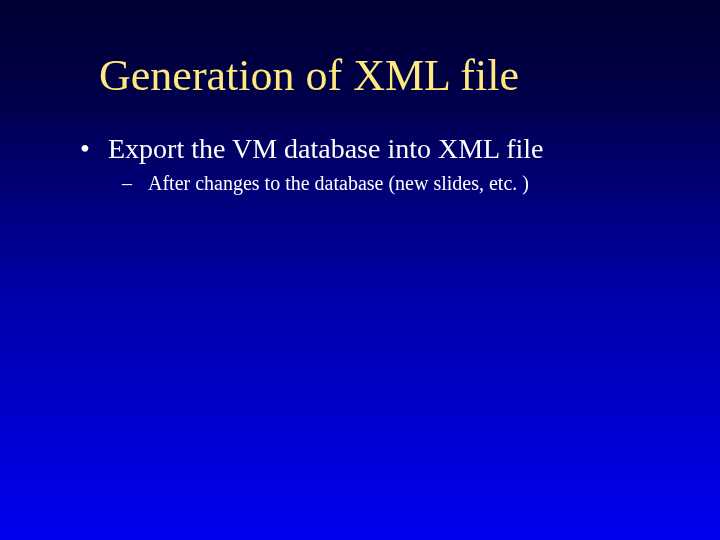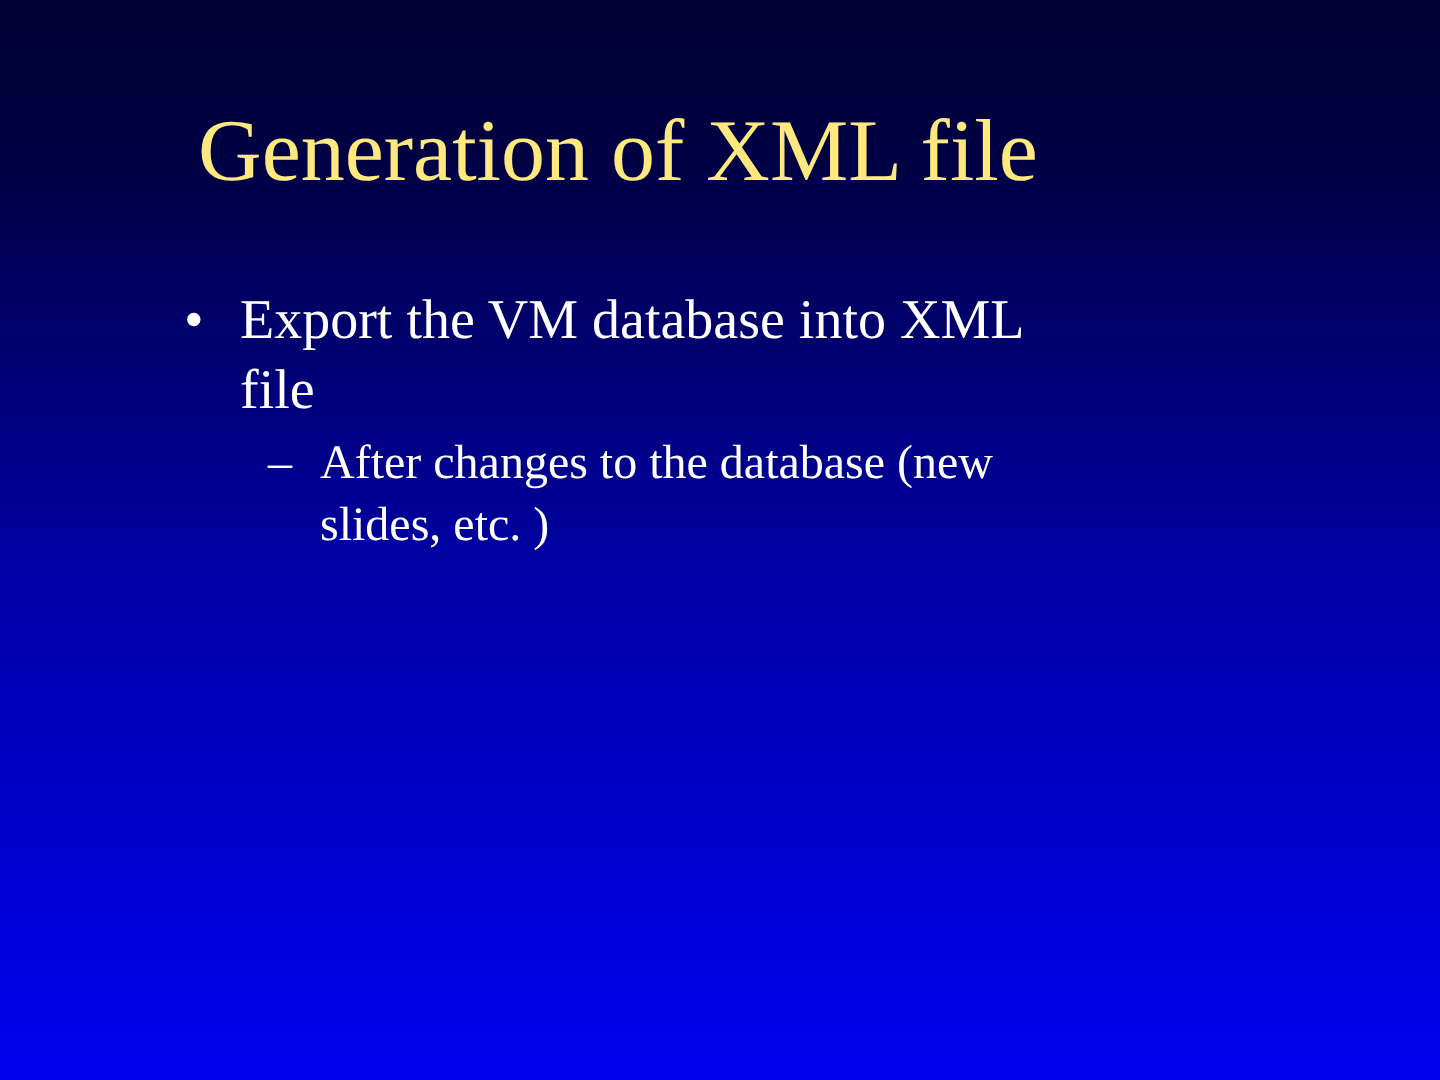--- a/index.html
+++ b/index.html
@@ -31,41 +31,41 @@
   }
   .body-area {
     color: #ffffff;
     font-size: 28px;
     line-height: 1.25;
     margin-left: 20px;
   }
   .b1 {
     list-style: none;
     padding: 0;
-    margin: 12px;
+    margin: 0;
   }
   .b1 > li {
     position: relative;
     padding-left: 28px;
     margin-bottom: 12px;
   }
   .b1 > li::before {
     content: "•";
     position: absolute;
     left: 0;
     top: 0;
     color: #ffffff;
     font-size: 28px;
     line-height: 1.25;
   }
   .b2 {
     list-style: none;
     padding: 0;
     margin: 4px 0 8px 0;
-    font-size: 24px;
+    font-size: 20px;
   }
   .b2 > li {
     position: relative;
     padding-left: 40px;
     margin-bottom: 4px;
     line-height: 1.3;
   }
   .b2 > li::before {
     content: "–";
     position: absolute;

